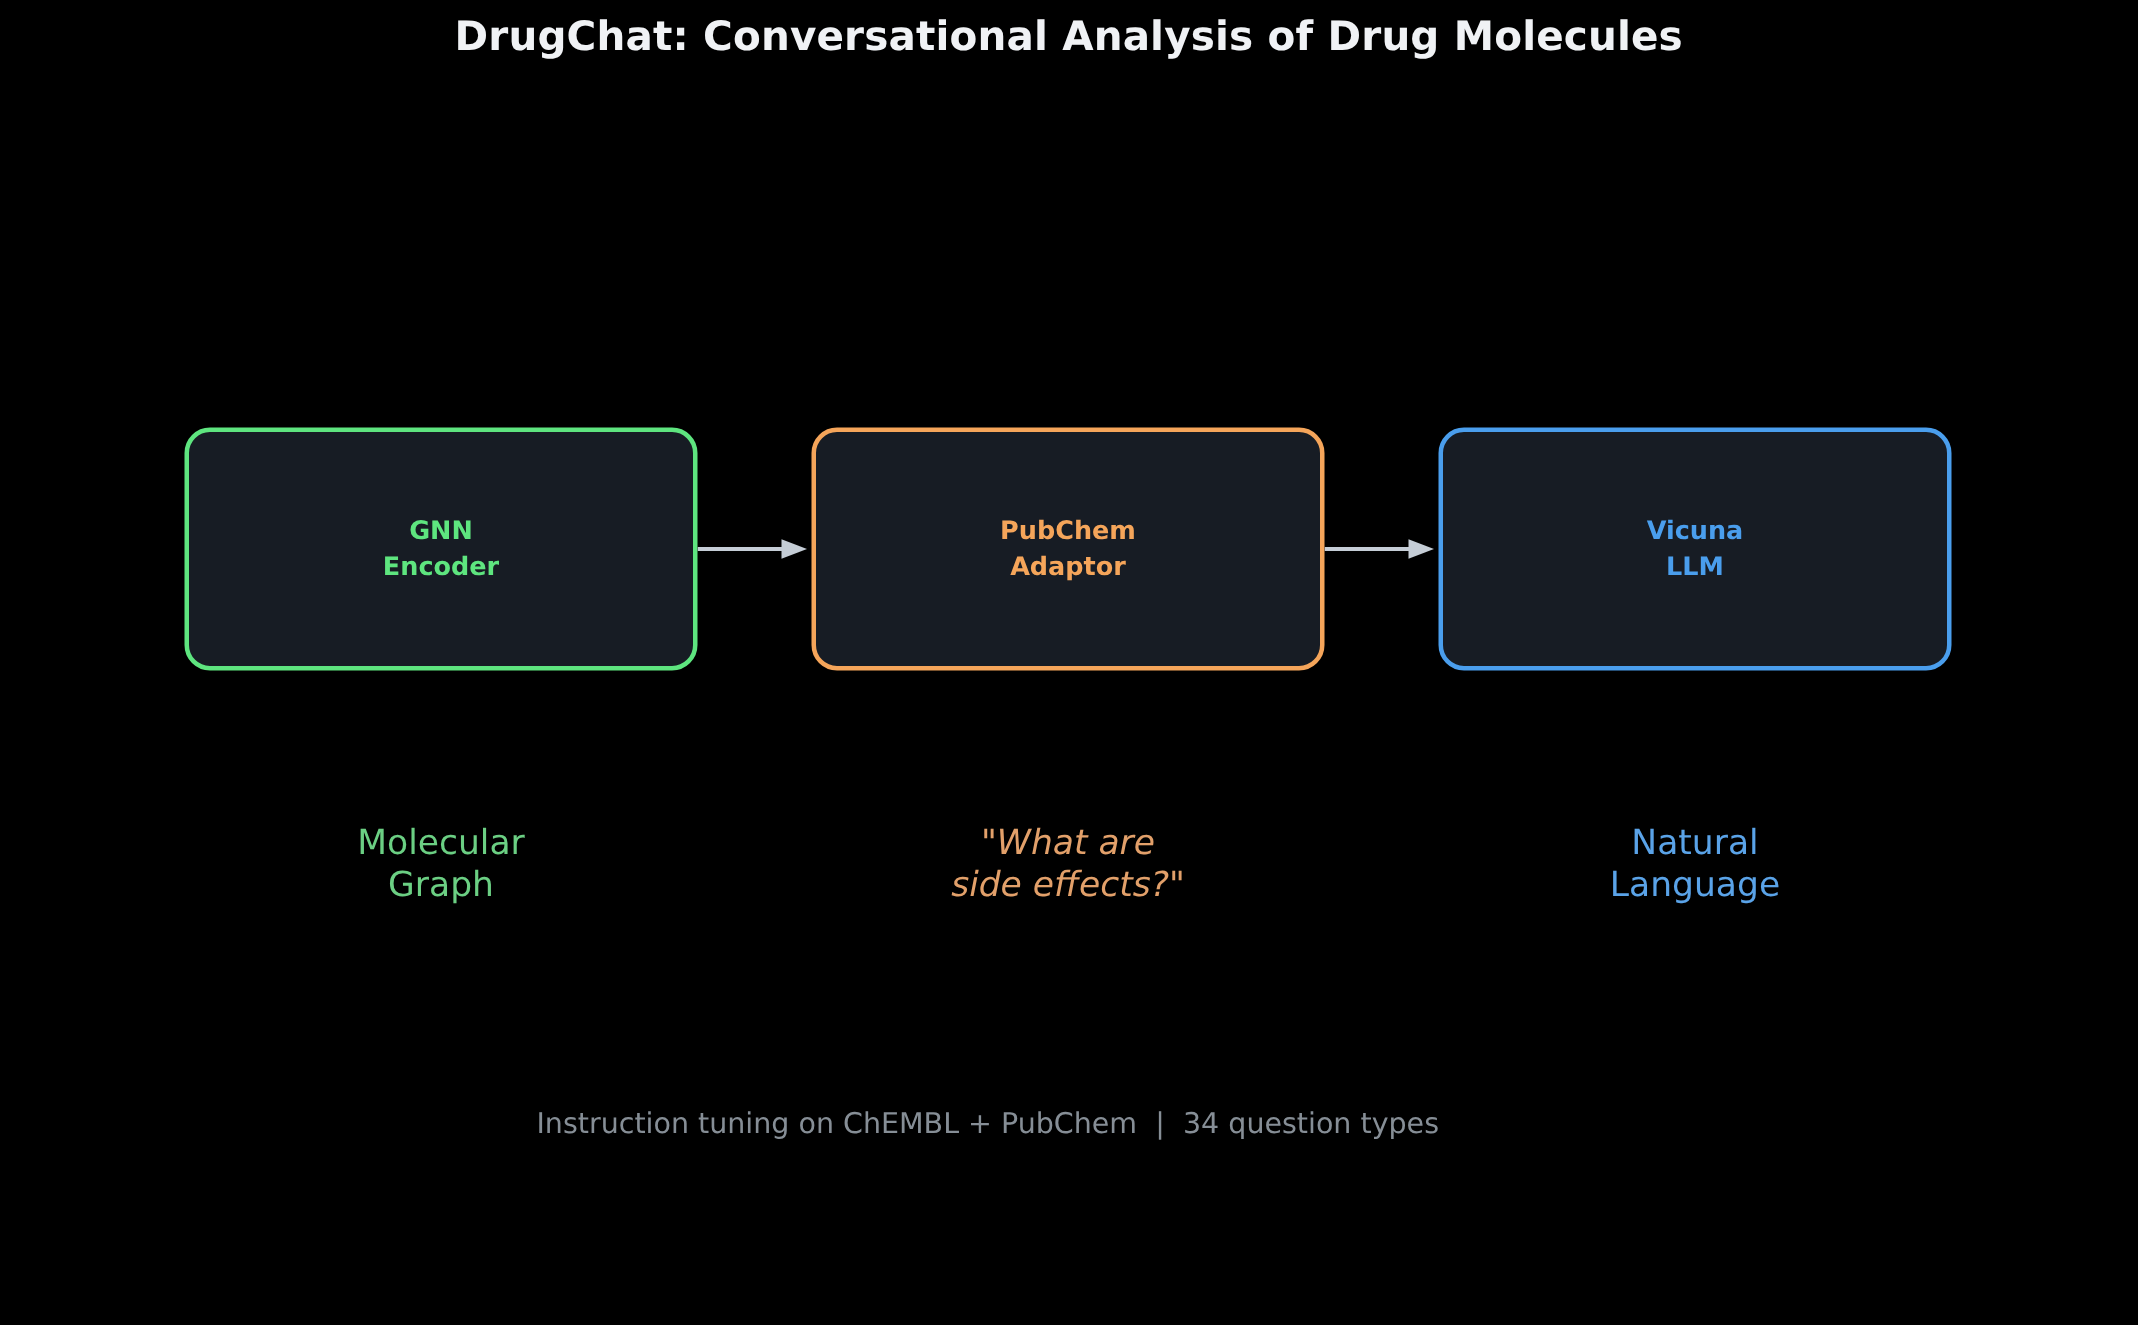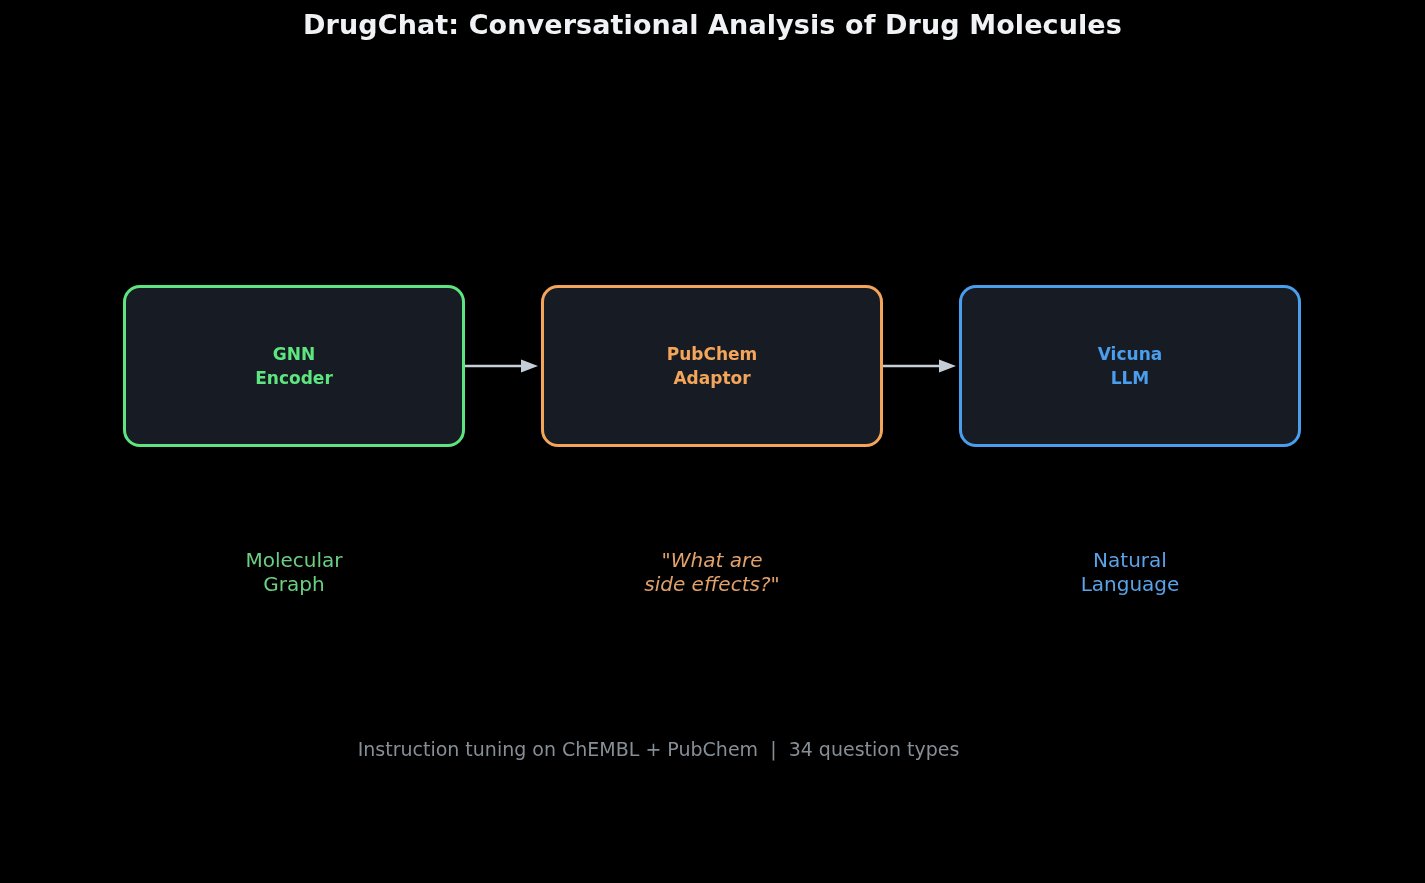--- a/index.html
+++ b/index.html
@@ -76,21 +76,21 @@
   }
   #flow-arrow-1 { left: 465px; }
   #flow-arrow-2 { left: 883px; }
 
   
   .stage-caption {
     position: absolute;
     top: 548px;
     width: 342px;
     text-align: center;
-    font-size: 20px;
+    font-size: 23px;
     line-height: 1.22;
     white-space: pre-line;
   }
   #stage-caption-gnn     { left: 123px; color: #6bcf83; }
   #stage-caption-adaptor { left: 541px; color: #e2a06a; font-style: italic; }
   #stage-caption-vicuna  { left: 959px; color: #5aa3e8; text-align: center; }
 
   
   #figure-footer {
     position: absolute;

